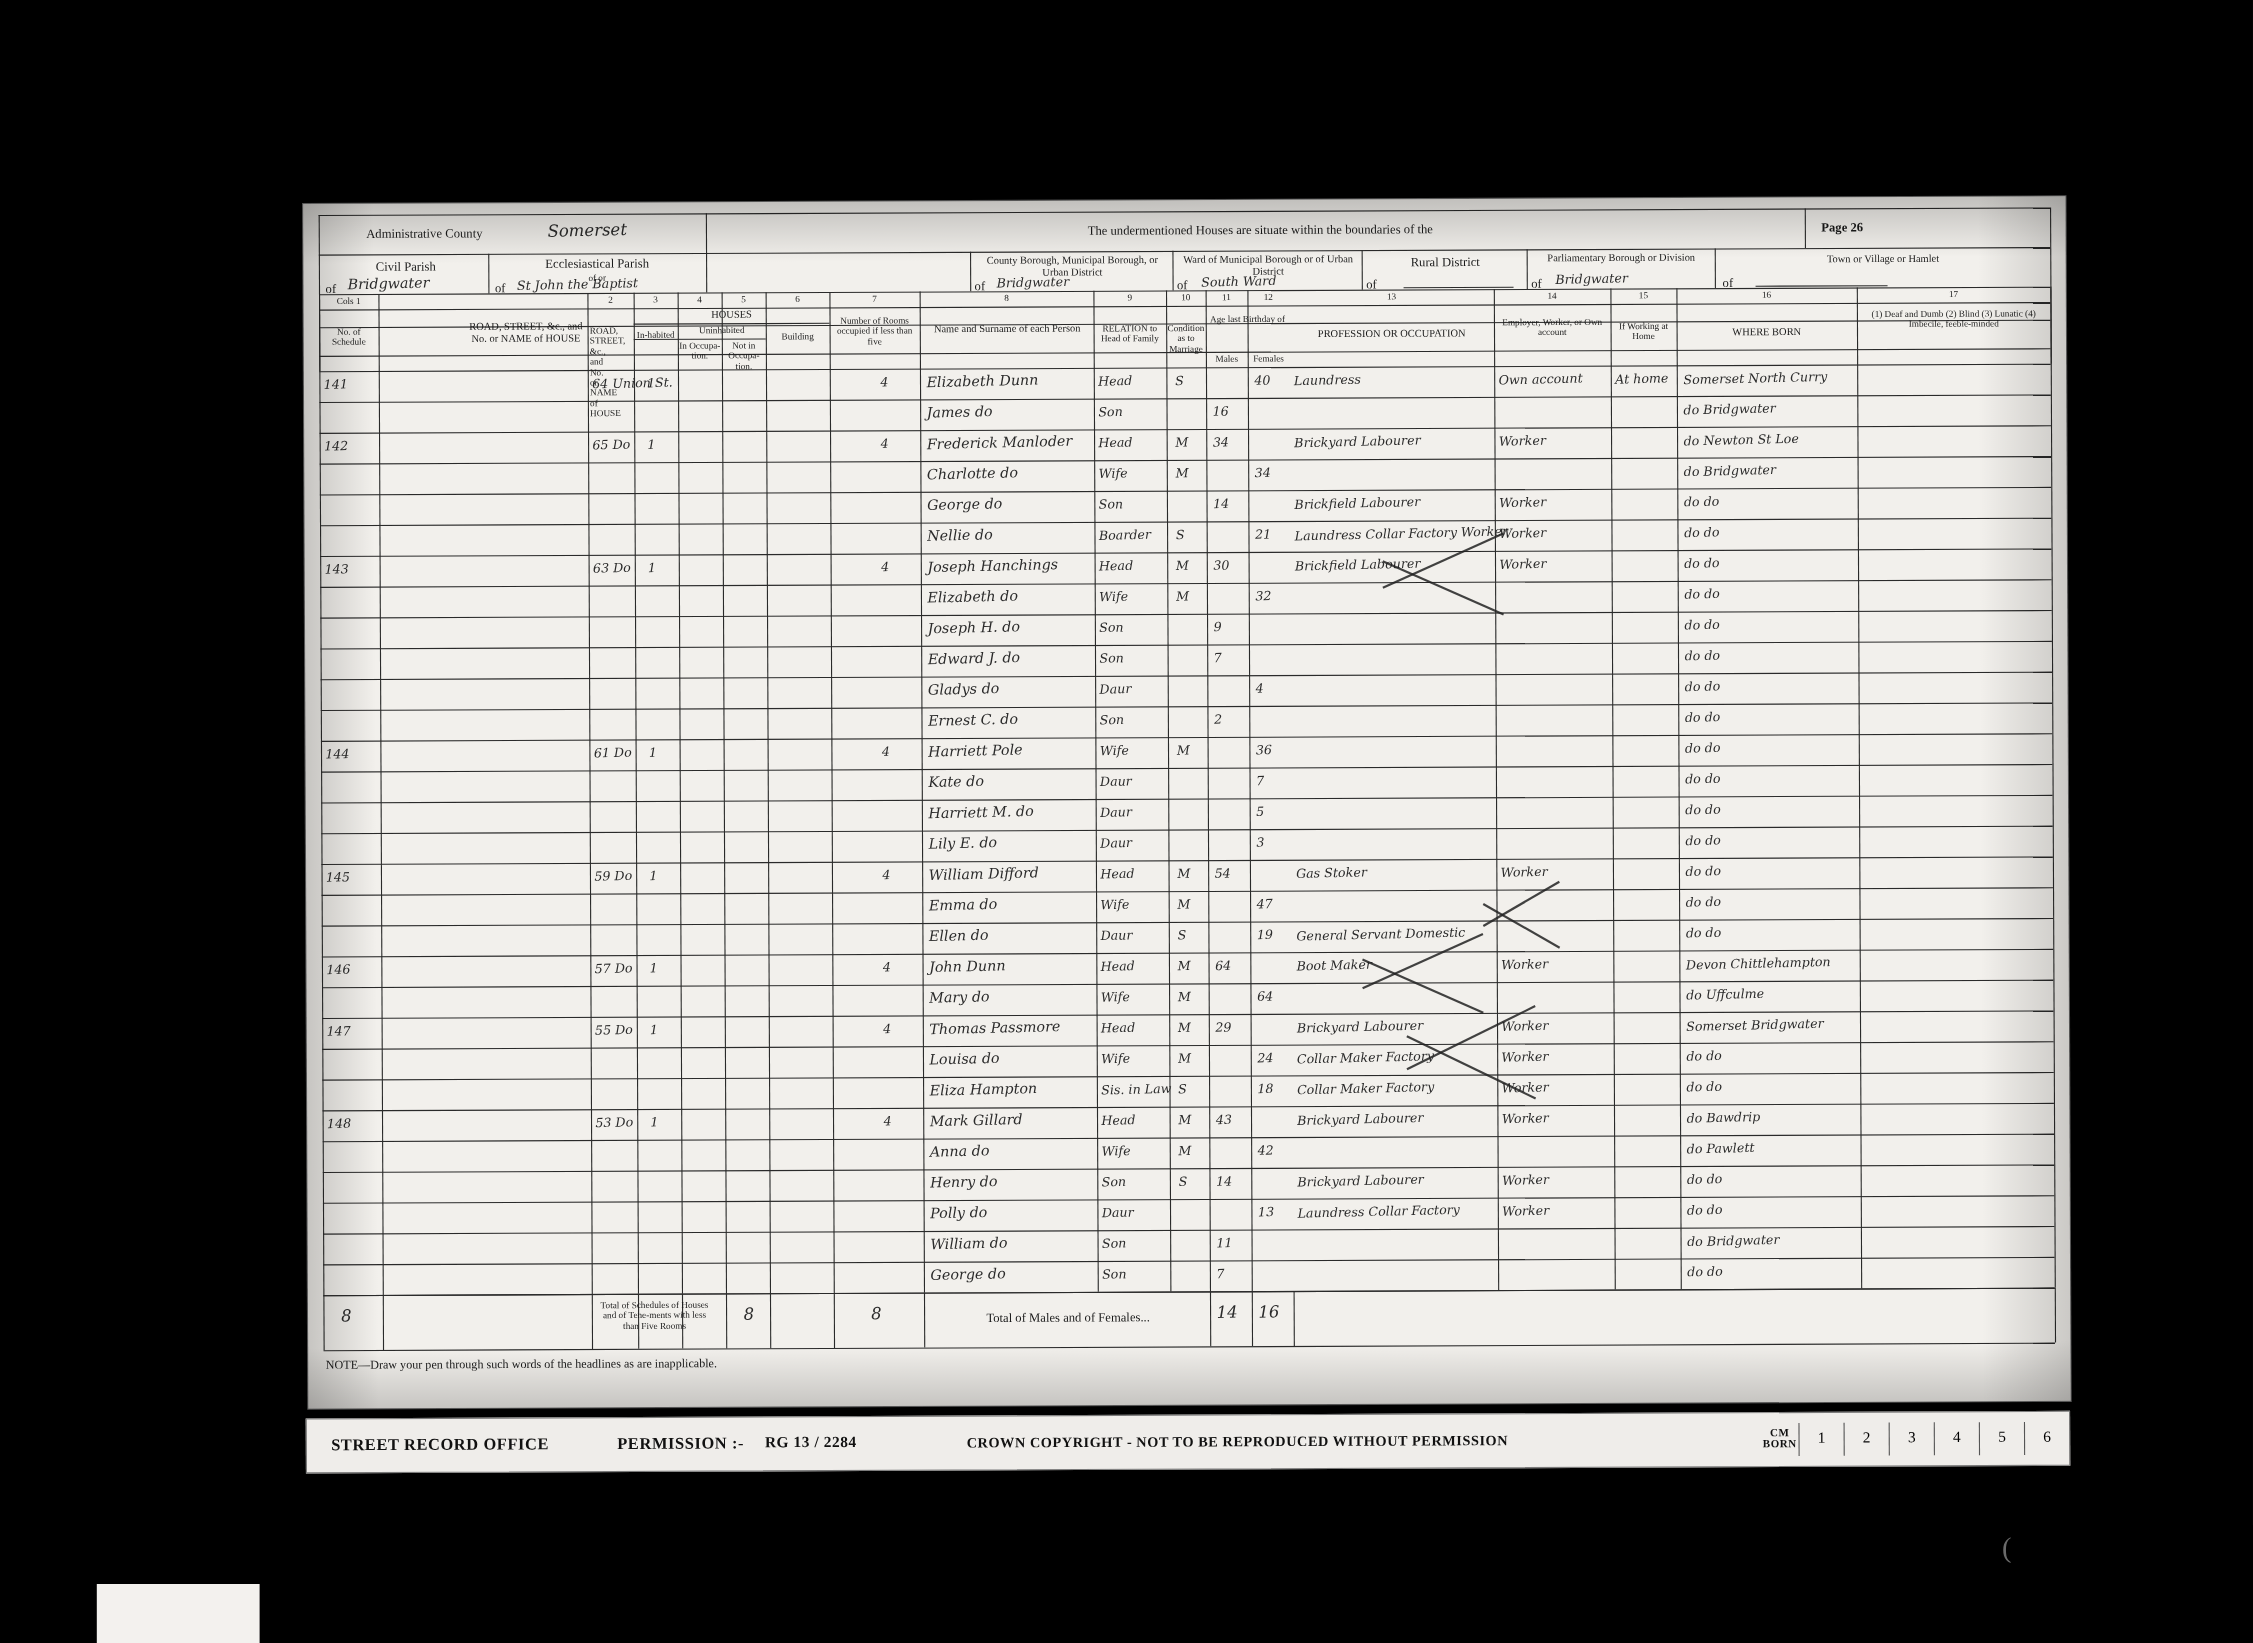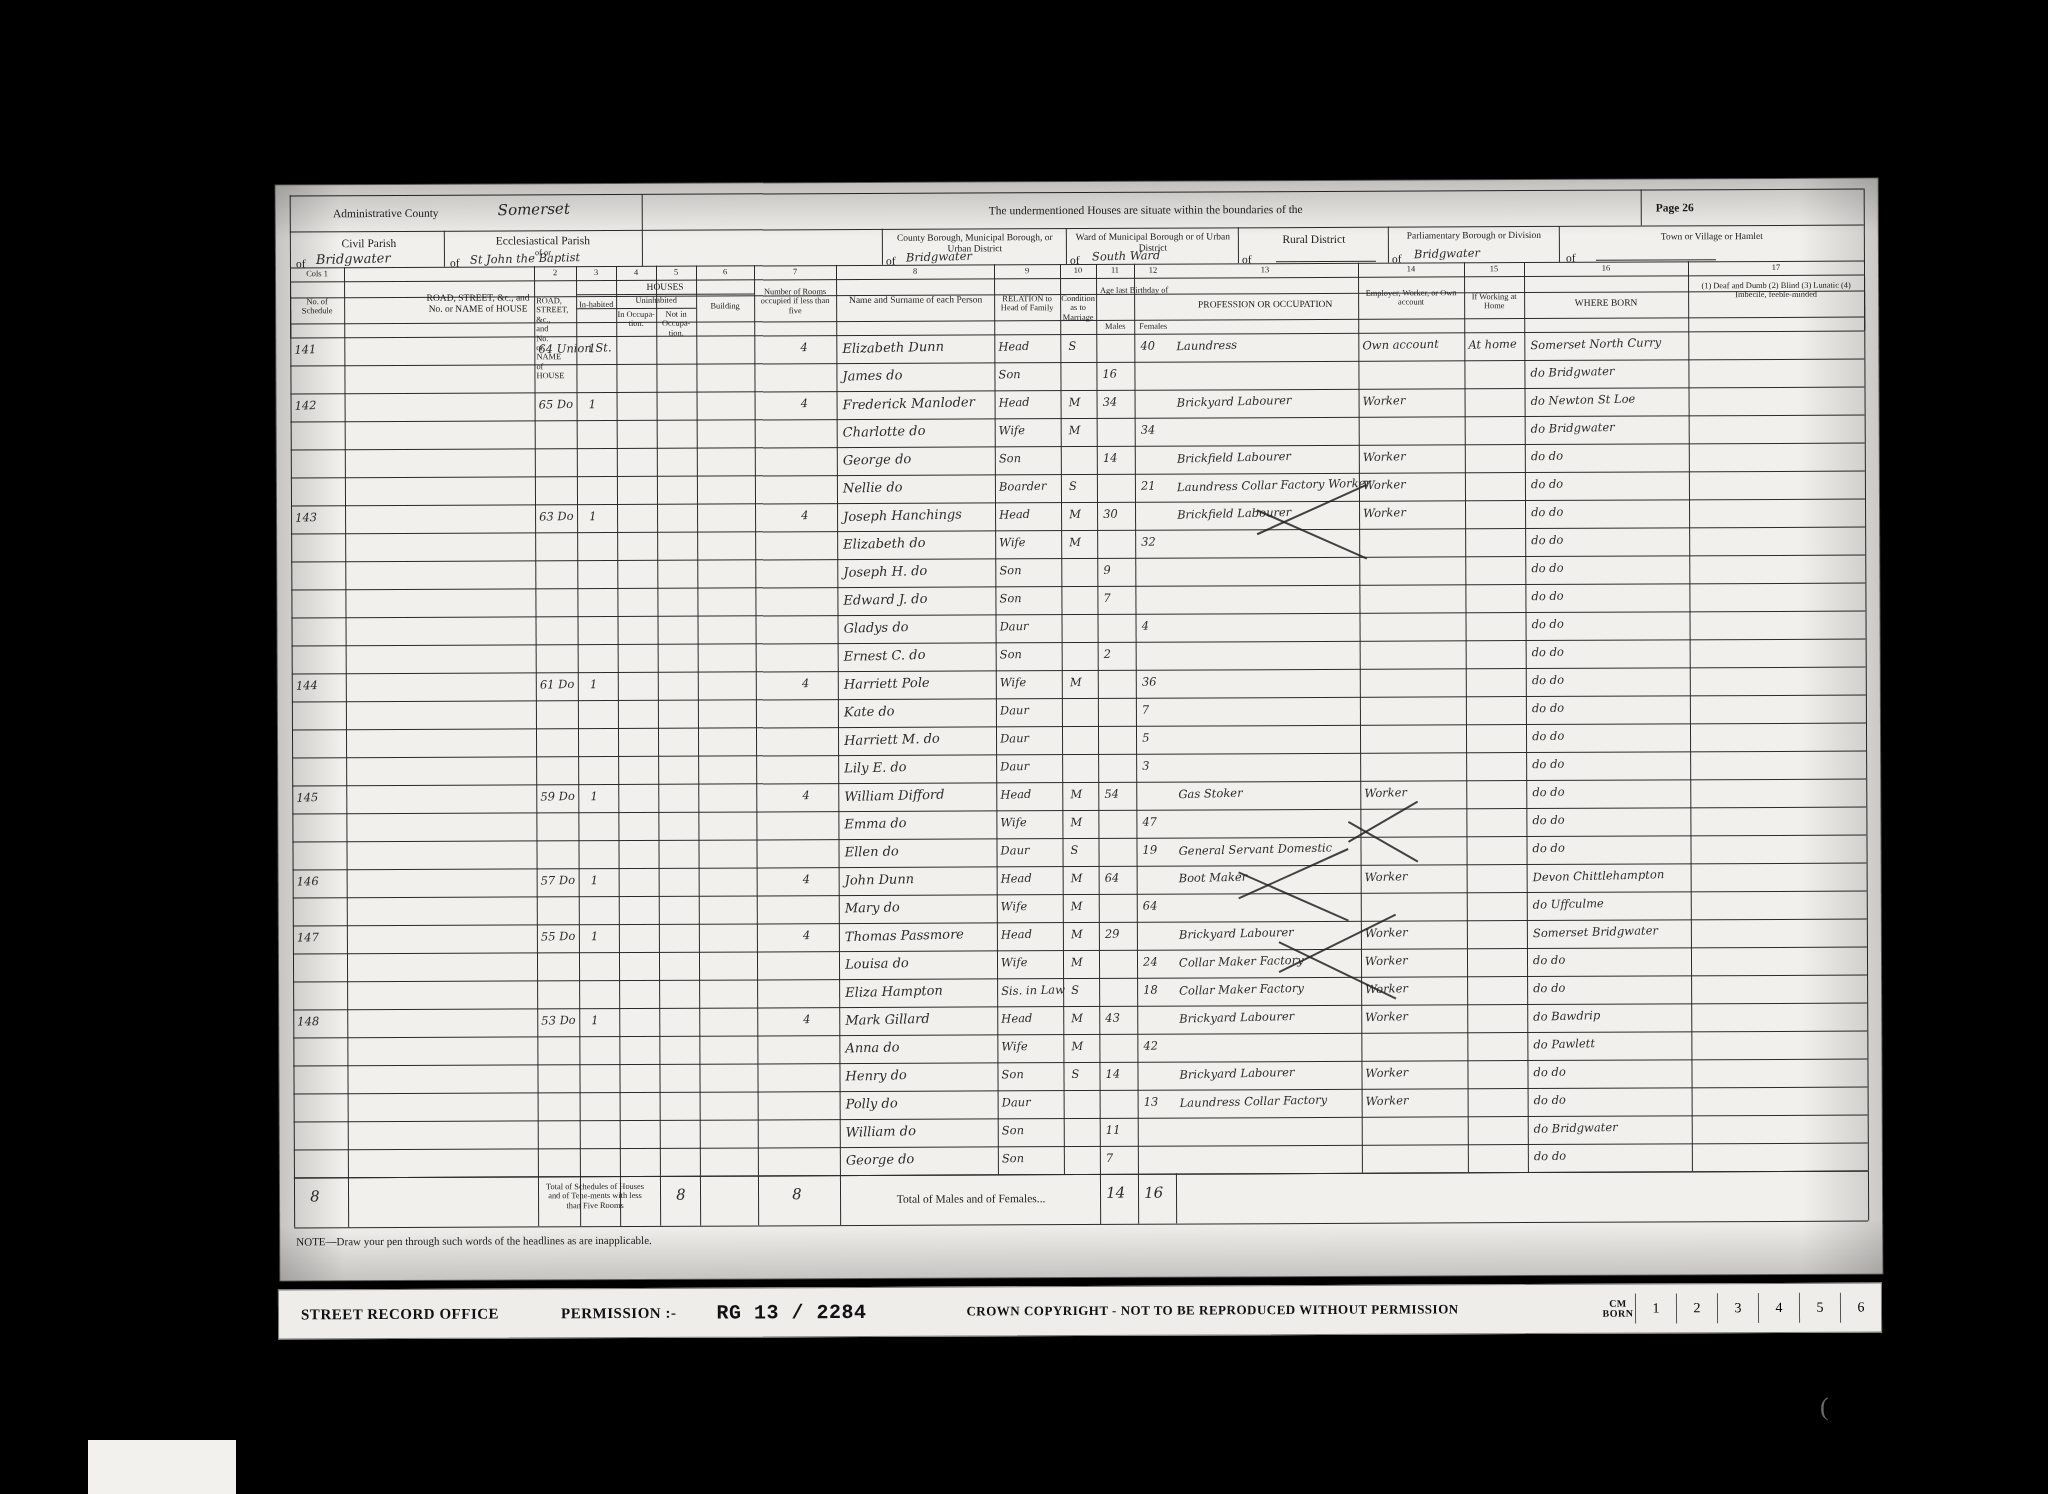--- a/index.html
+++ b/index.html
@@ -520,21 +520,21 @@
     <div class="scribble" style="left:1000px;top:790px;width:130px;transform:rotate(-26deg);"></div>
     <div class="scribble" style="left:960px;top:690px;width:120px;transform:rotate(24deg);"></div>
     <div class="scribble" style="left:960px;top:716px;width:120px;transform:rotate(-24deg);"></div>
     <div class="scribble" style="left:1070px;top:640px;width:80px;transform:rotate(30deg);"></div>
     <div class="scribble" style="left:1070px;top:660px;width:80px;transform:rotate(-30deg);"></div>
   </div>
 
   <div id="strip">
     <div class="strip-text bold" style="margin-left:22px;">STREET RECORD OFFICE</div>
     <div class="strip-text bold" style="margin-left:62px;">PERMISSION :-</div>
-    <div class="strip-text bold" style="margin-left:40px;font-size:20px;font-family:Liberation Mono, monospace;">RG 13 / 2284</div>
+    <div class="strip-text bold" style="margin-left:19px;font-size:14px;">RG 13 / 2284</div>
     <div class="strip-text bold" style="margin-left:100px;font-size:13px;">CROWN COPYRIGHT   -   NOT TO BE REPRODUCED WITHOUT PERMISSION</div>
     <div class="cm" style="margin-left:auto;">
       <div class="strip-text bold" style="font-size:10px;line-height:1.05;width:34px;text-align:center;">CM BORN</div>
       <div class="cmbox">1</div>
       <div class="cmbox">2</div>
       <div class="cmbox">3</div>
       <div class="cmbox">4</div>
       <div class="cmbox">5</div>
       <div class="cmbox">6</div>
     </div>

